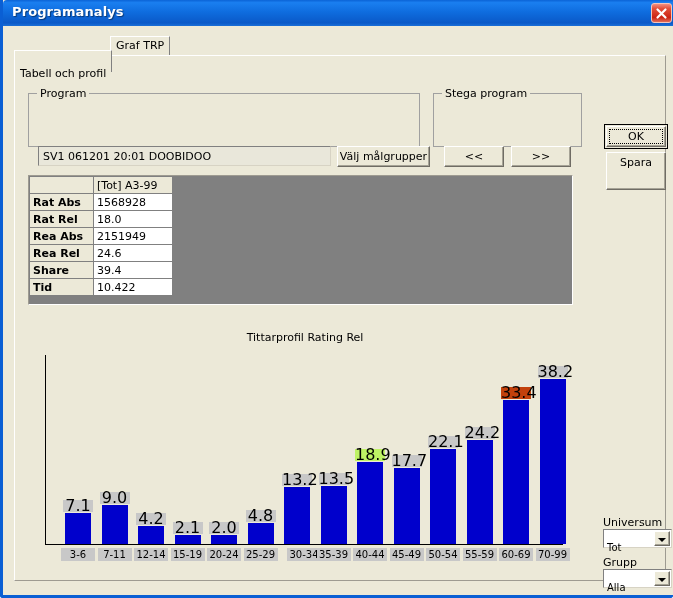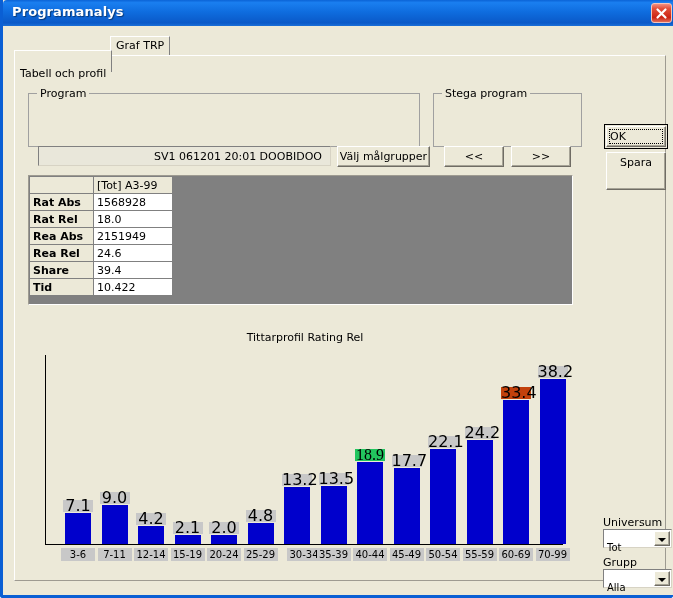--- a/index.html
+++ b/index.html
@@ -130,21 +130,20 @@
     box-sizing: border-box;
     background: #e9e7da;
     border: 1px solid #808080;
     border-right-color: #d7d3c4;
     border-bottom-color: #d7d3c4;
     font-size: 11px;
     color: #000;
     padding: 3px 8px 0 4px;
     white-space: nowrap;
     overflow: hidden;
-    text-align: right;
   }
   #program-field { left: 23px; top: 90px; width: 293px; height: 20px; }
 
   
   .btn {
     position: absolute;
     box-sizing: border-box;
     background: #ece9d8;
     border: 1px solid #ffffff;
     border-right-color: #6f6c64;
@@ -182,21 +181,21 @@
     box-shadow: inset -1px -1px 0 #a6a396;
   }
   #btn-ok .focusring {
     position: absolute;
     left: 4px; top: 4px;
     width: 54px; height: 15px;
     box-sizing: border-box;
     border: 1px dotted #000;
     font-size: 11px;
     line-height: 13px;
-    text-align: left;
+    text-align: center;
   }
 
   
   #gridwrap {
     position: absolute;
     left: 13px; top: 119px;
     width: 545px; height: 130px;
     box-sizing: border-box;
     background: #808080;
     border: 1px solid #ffffff;
@@ -442,21 +441,21 @@
             <div class="bar" style="left: 202.5px; height: 21px; background: rgb(0, 0, 204);"></div>
             <div class="bar-label" style="left: 202.5px; bottom: 23px; background: rgb(200, 200, 200);">4.8</div>
             <div class="cat-label" style="left: 202.5px; background: rgb(200, 200, 200);">25-29</div>
             <div class="bar" style="left: 239px; height: 57px; background: rgb(0, 0, 204);"></div>
             <div class="bar-label" style="left: 239px; bottom: 59px; background: rgb(200, 200, 200);">13.2</div>
             <div class="cat-label" style="left: 246px; background: rgb(200, 200, 200);">30-34</div>
             <div class="bar" style="left: 275.5px; height: 58px; background: rgb(0, 0, 204);"></div>
             <div class="bar-label" style="left: 275.5px; bottom: 60px; background: rgb(200, 200, 200);">13.5</div>
             <div class="cat-label" style="left: 275.5px; background: rgb(200, 200, 200);">35-39</div>
             <div class="bar" style="left: 312px; height: 82px; background: rgb(0, 0, 204);"></div>
-            <div class="bar-label" style="left: 312px; bottom: 84px; background: #22c55e; font-family: Liberation Serif, serif;">18.9</div>
+            <div class="bar-label" style="left: 312px; bottom: 84px; background: #bef264;">18.9</div>
             <div class="cat-label" style="left: 312px; background: rgb(200, 200, 200);">40-44</div>
             <div class="bar" style="left: 348.5px; height: 76px; background: rgb(0, 0, 204);"></div>
             <div class="bar-label" style="left: 348.5px; bottom: 78px; background: rgb(200, 200, 200);">17.7</div>
             <div class="cat-label" style="left: 348.5px; background: rgb(200, 200, 200);">45-49</div>
             <div class="bar" style="left: 385px; height: 95px; background: rgb(0, 0, 204);"></div>
             <div class="bar-label" style="left: 385px; bottom: 97px; background: rgb(200, 200, 200);">22.1</div>
             <div class="cat-label" style="left: 385px; background: rgb(200, 200, 200);">50-54</div>
             <div class="bar" style="left: 421.5px; height: 104px; background: rgb(0, 0, 204);"></div>
             <div class="bar-label" style="left: 421.5px; bottom: 106px; background: rgb(200, 200, 200);">24.2</div>
             <div class="cat-label" style="left: 421.5px; background: rgb(200, 200, 200);">55-59</div>

